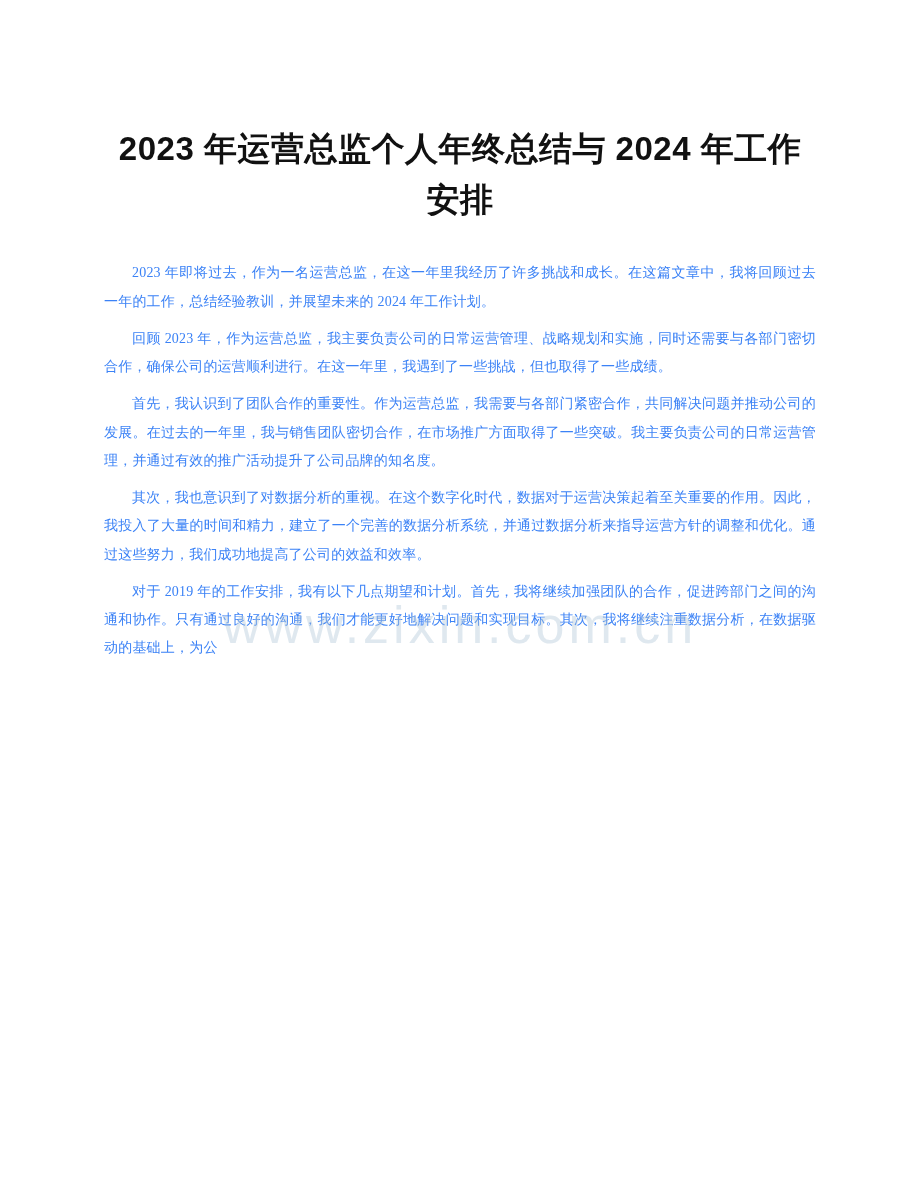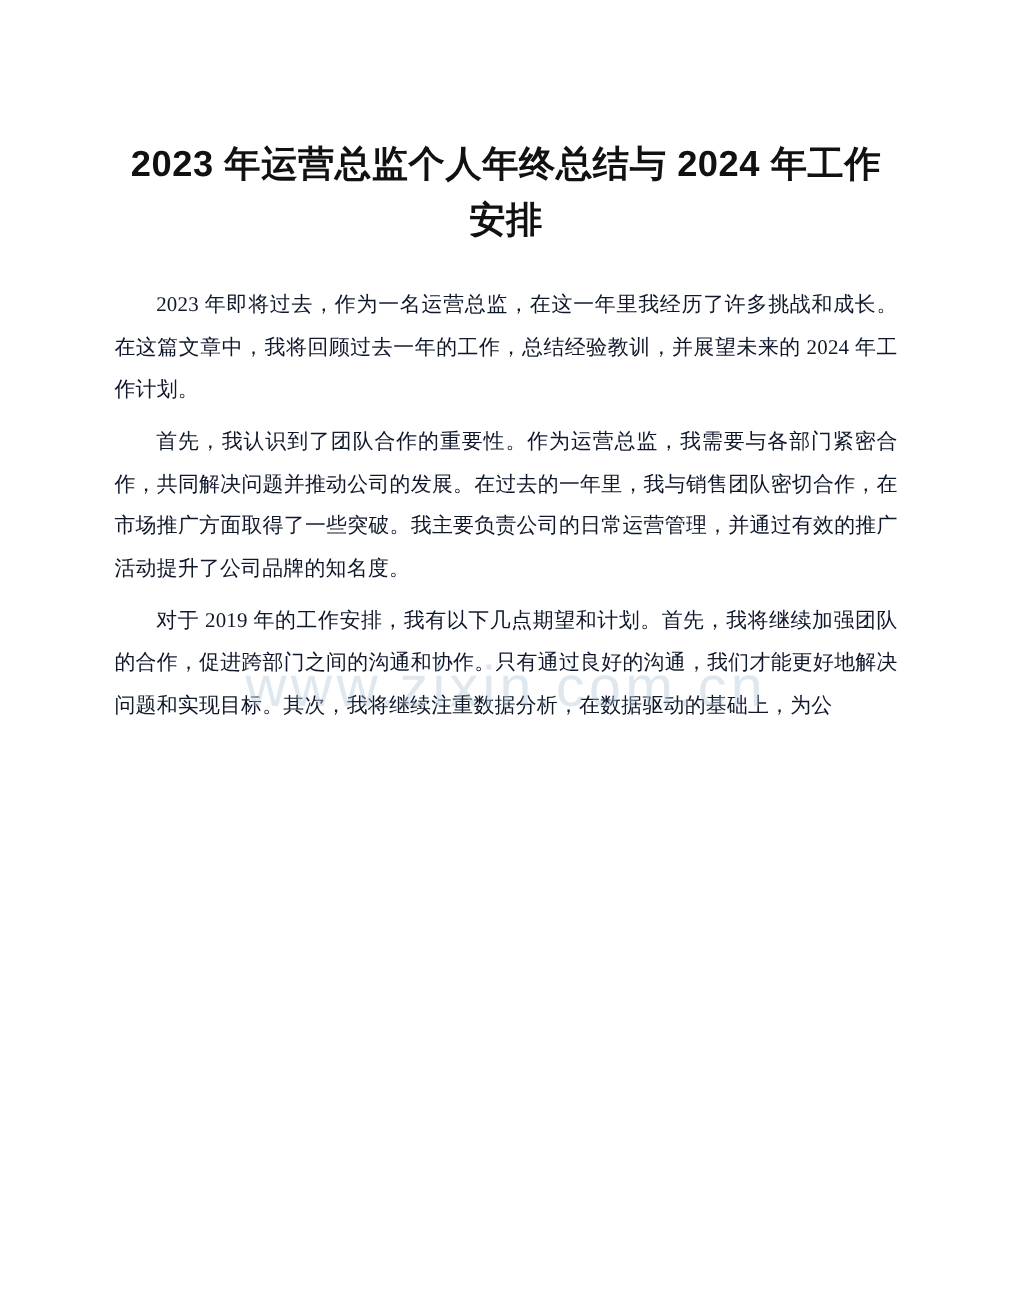--- a/index.html
+++ b/index.html
@@ -27,27 +27,27 @@
     font-family: "Liberation Sans", "DejaVu Sans", sans-serif;
     font-weight: bold;
     font-size: 33px;
     line-height: 1.55;
     text-align: center;
     margin: 0 0 34px 0;
     letter-spacing: 0.5px;
     color: #111;
   }
   .para {
-    font-size: 19px;
+    font-size: 14px;
     line-height: 2.02;
     text-align: justify;
     text-justify: inter-ideograph;
     margin: 0 0 9px 0;
     text-indent: 2em;
-    color: #0f172a;
+    color: #3b82f6;
     letter-spacing: 0.2px;
   }
   
   .watermark {
     position: absolute;
     left: 0;
     right: 0;
     top: 568px;
     text-align: center;
     font-family: "Liberation Sans", "DejaVu Sans", sans-serif;
@@ -61,17 +61,19 @@
   }
 </style>
 </head>
 <body>
 
 <div class="page">
 
   <h1 class="doc-title">2023 年运营总监个人年终总结与 2024 年工作安排</h1>
 
   <p class="para">2023 年即将过去，作为一名运营总监，在这一年里我经历了许多挑战和成长。在这篇文章中，我将回顾过去一年的工作，总结经验教训，并展望未来的 2024 年工作计划。</p>
+  <p class="para">回顾 2023 年，作为运营总监，我主要负责公司的日常运营管理、战略规划和实施，同时还需要与各部门密切合作，确保公司的运营顺利进行。在这一年里，我遇到了一些挑战，但也取得了一些成绩。</p>
   <p class="para">首先，我认识到了团队合作的重要性。作为运营总监，我需要与各部门紧密合作，共同解决问题并推动公司的发展。在过去的一年里，我与销售团队密切合作，在市场推广方面取得了一些突破。我主要负责公司的日常运营管理，并通过有效的推广活动提升了公司品牌的知名度。</p>
+  <p class="para">其次，我也意识到了对数据分析的重视。在这个数字化时代，数据对于运营决策起着至关重要的作用。因此，我投入了大量的时间和精力，建立了一个完善的数据分析系统，并通过数据分析来指导运营方针的调整和优化。通过这些努力，我们成功地提高了公司的效益和效率。</p>
   <p class="para">对于 2019 年的工作安排，我有以下几点期望和计划。首先，我将继续加强团队的合作，促进跨部门之间的沟通和协作。只有通过良好的沟通，我们才能更好地解决问题和实现目标。其次，我将继续注重数据分析，在数据驱动的基础上，为公</p>
 
   <div class="watermark">www.zixin.com.cn</div>
 </div>
 
 </body></html>

